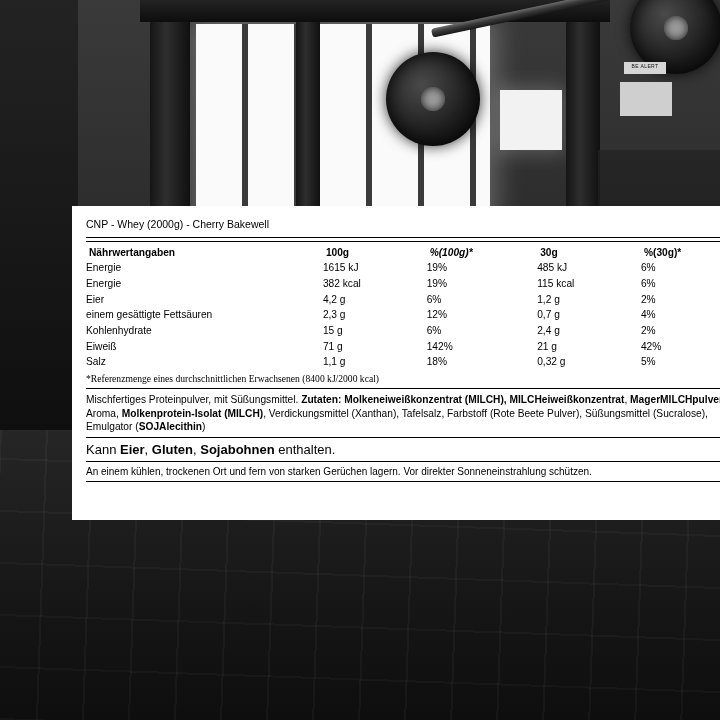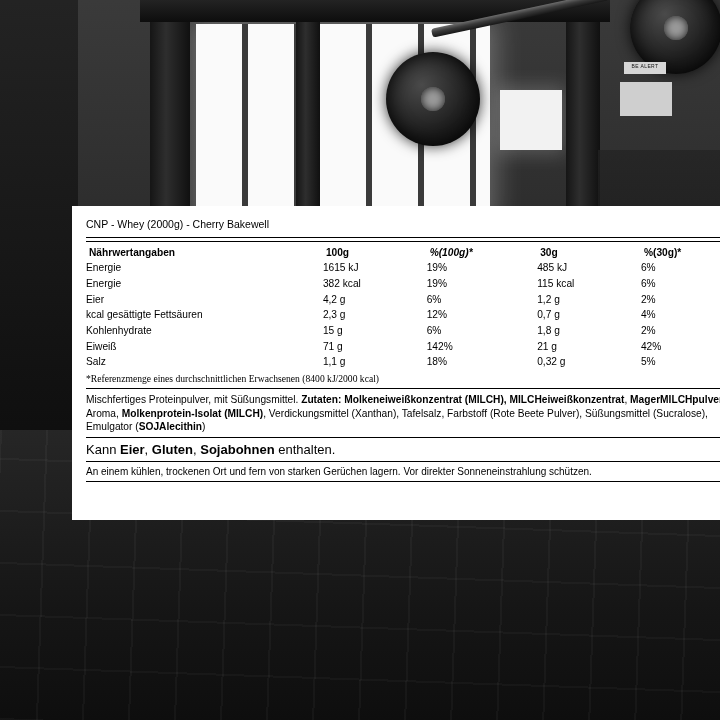--- a/index.html
+++ b/index.html
@@ -243,31 +243,31 @@
           <td>6%</td>
         </tr>
         <tr>
           <td>Eier</td>
           <td>4,2 g</td>
           <td>6%</td>
           <td>1,2 g</td>
           <td>2%</td>
         </tr>
         <tr>
-          <td class="indent">kcal gesättigte Fettsäuren</td>
+          <td class="indent">einem gesättigte Fettsäuren</td>
           <td>2,3 g</td>
           <td>12%</td>
           <td>0,7 g</td>
           <td>4%</td>
         </tr>
         <tr>
           <td>Kohlenhydrate</td>
           <td>15 g</td>
           <td>6%</td>
-          <td>1,8 g</td>
+          <td>2,4 g</td>
           <td>2%</td>
         </tr>
         <tr>
           <td>Eiweiß</td>
           <td>71 g</td>
           <td>142%</td>
           <td>21 g</td>
           <td>42%</td>
         </tr>
         <tr>

